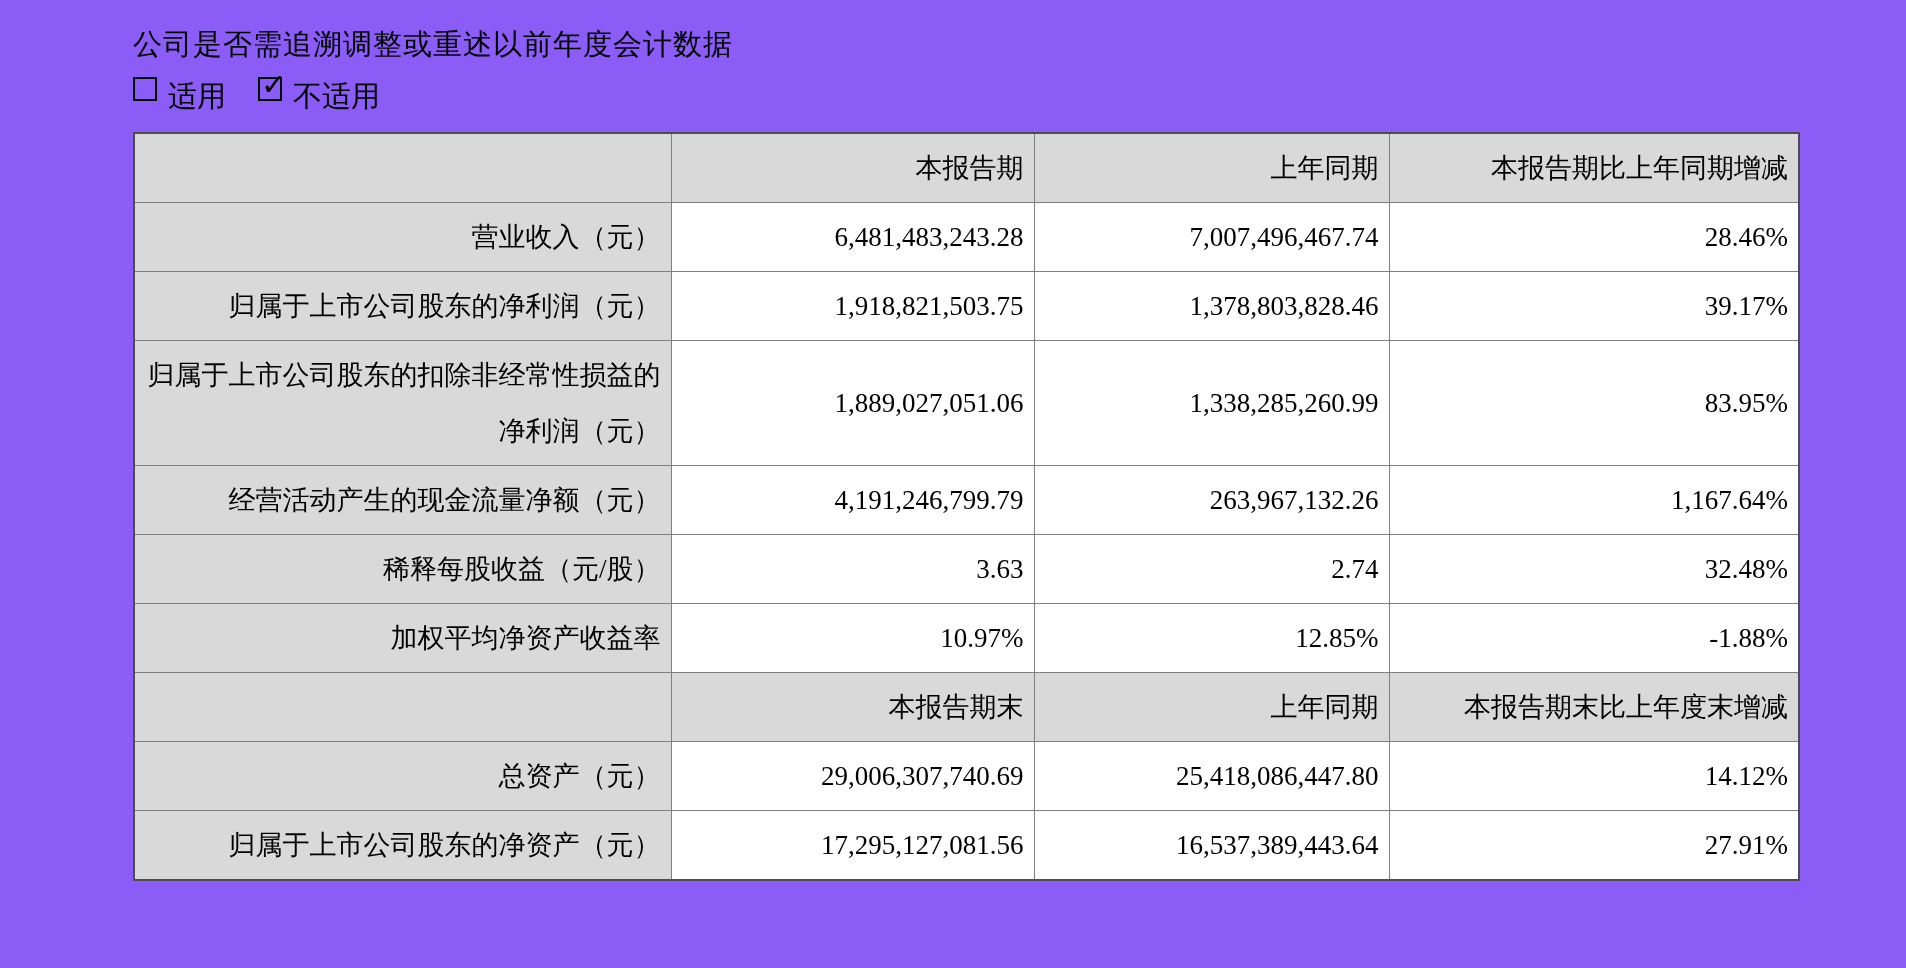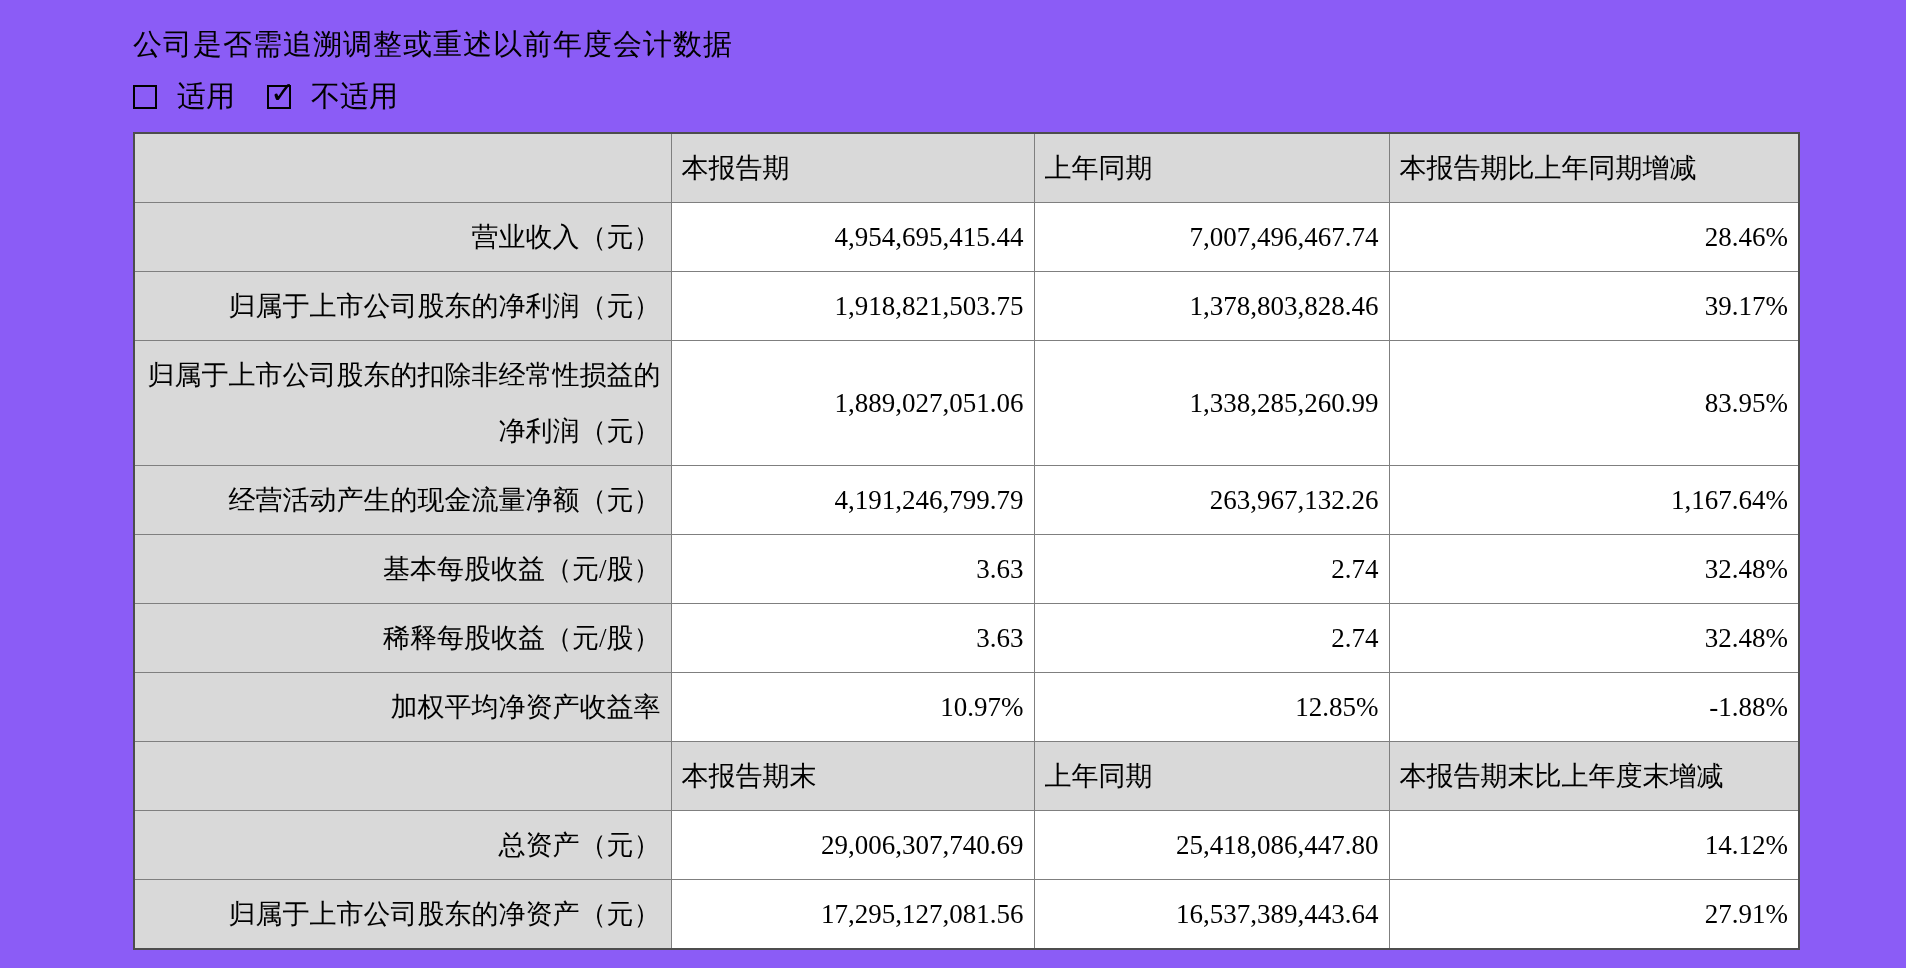--- a/index.html
+++ b/index.html
@@ -32,22 +32,22 @@
   .applicability {
     font-size: 29px;
     line-height: 40px;
     margin: 0 0 16px 0;
     display: flex;
     align-items: center;
     gap: 6px;
   }
   .applicability .option {
     display: inline-flex;
-    align-items: center;
-    gap: 20px;
+    align-items: flex-start;
+    gap: 11px;
     margin-right: 26px;
   }
   .checkbox {
     display: inline-block;
     width: 24px;
     height: 24px;
     border: 2px solid #000;
     box-sizing: border-box;
     position: relative;
     top: 1px;
@@ -73,21 +73,21 @@
     border: 1px solid #7f7f7f;
     line-height: 56px;
     padding: 6px 10px;
     overflow: hidden;
     font-weight: normal;
     vertical-align: middle;
     text-align: right;
   }
   tr.header-row th {
     background: #d9d9d9;
-    text-align: left;
+    text-align: right;
   }
   td.label-cell {
     background: #d9d9d9;
     text-align: left;
     padding-left: 10px;
   }
   td.num-cell {
     background: #ffffff;
     text-align: right;
     padding-right: 8px;
@@ -124,47 +124,41 @@
       </colgroup>
       <tbody>
           <tr class="header-row">
             <th></th>
             <th>本报告期</th>
             <th>上年同期</th>
             <th>本报告期比上年同期增减</th>
           </tr>
           <tr>
             <td class="label-cell">营业收入（元）</td>
-            <td class="num-cell">4,954,695,415.44</td>
+            <td class="num-cell">6,481,483,243.28</td>
             <td class="num-cell">7,007,496,467.74</td>
             <td class="num-cell">28.46%</td>
           </tr>
           <tr>
             <td class="label-cell">归属于上市公司股东的净利润（元）</td>
             <td class="num-cell">1,918,821,503.75</td>
             <td class="num-cell">1,378,803,828.46</td>
             <td class="num-cell">39.17%</td>
           </tr>
           <tr>
             <td class="label-cell">归属于上市公司股东的扣除非经常性损益的净利润（元）</td>
             <td class="num-cell">1,889,027,051.06</td>
             <td class="num-cell">1,338,285,260.99</td>
             <td class="num-cell">83.95%</td>
           </tr>
           <tr>
             <td class="label-cell">经营活动产生的现金流量净额（元）</td>
             <td class="num-cell">4,191,246,799.79</td>
             <td class="num-cell">263,967,132.26</td>
             <td class="num-cell">1,167.64%</td>
-          </tr>
-          <tr>
-            <td class="label-cell">基本每股收益（元/股）</td>
-            <td class="num-cell">3.63</td>
-            <td class="num-cell">2.74</td>
-            <td class="num-cell">32.48%</td>
           </tr>
           <tr>
             <td class="label-cell">稀释每股收益（元/股）</td>
             <td class="num-cell">3.63</td>
             <td class="num-cell">2.74</td>
             <td class="num-cell">32.48%</td>
           </tr>
           <tr>
             <td class="label-cell">加权平均净资产收益率</td>
             <td class="num-cell">10.97%</td>

